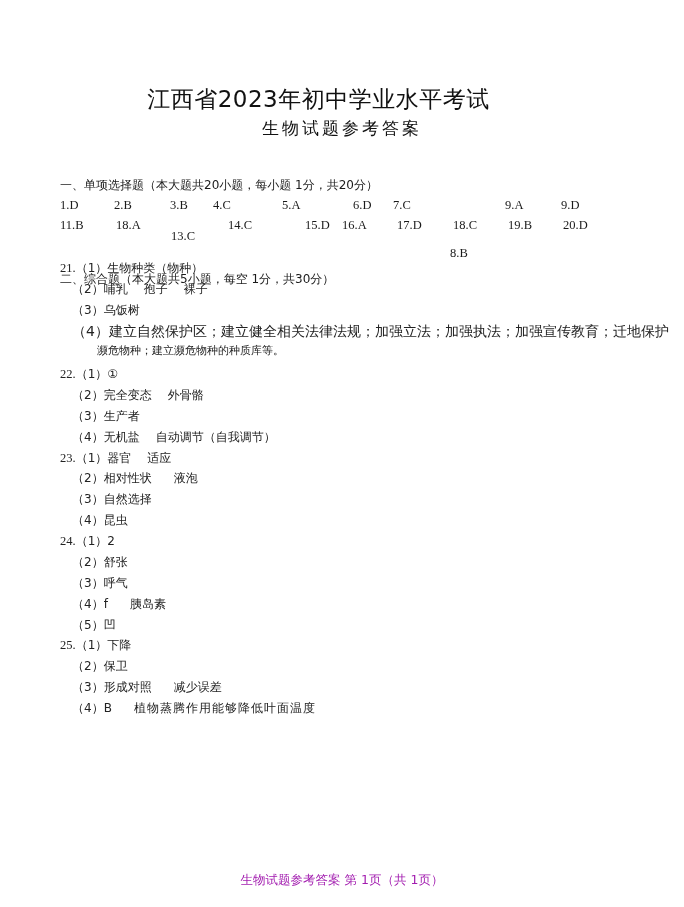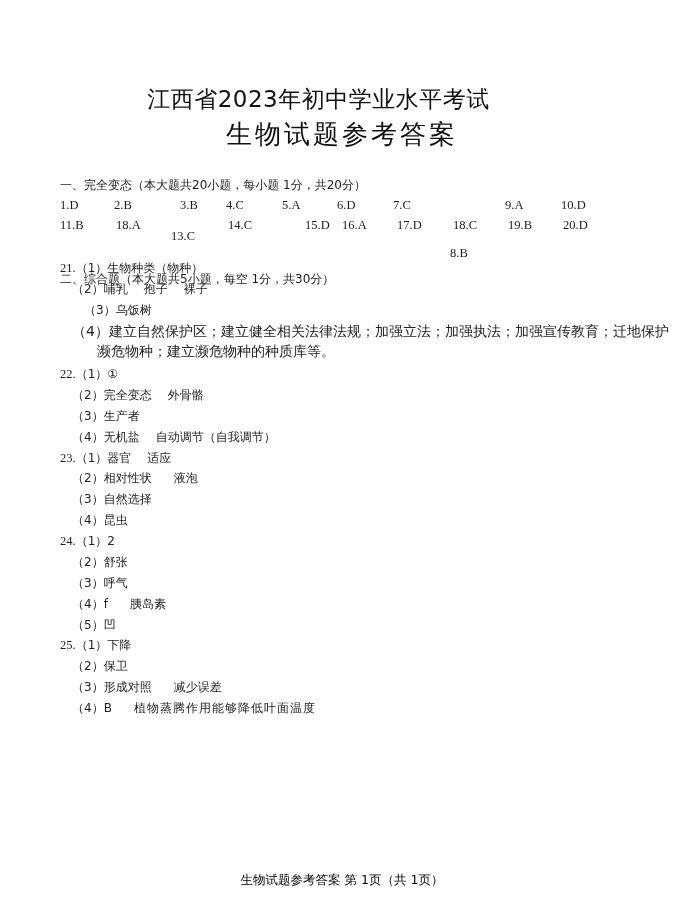--- a/index.html
+++ b/index.html
@@ -8,60 +8,60 @@
       font-family: "DejaVu Serif", "Liberation Serif", serif;
       color: #1a1a1a;
     }
     .title1 {
       position: absolute; left: 0; width: 637px; top: 84px;
       text-align: center; font-size: 23px; letter-spacing: 0.5px;
       font-family: "DejaVu Sans", sans-serif; color: #111;
     }
     .title2 {
       position: absolute; left: 0; width: 684px; top: 117px;
-      text-align: center; font-size: 26px; letter-spacing: 3px;
+      text-align: center; font-size: 17px; letter-spacing: 3px;
       font-family: "DejaVu Sans", sans-serif; color: #111;
     }
     .sec {
       position: absolute; left: 60px; font-size: 12px;
       font-family: "DejaVu Sans", sans-serif; color: #1a1a1a;
     }
     .mc-row { position: absolute; left: 60px; height: 16px; font-size: 12px; width: 600px; }
     .mc-item { position: absolute; top: 0; white-space: nowrap; font-family: "Liberation Serif", serif; font-size: 12.5px; }
     .line {
       position: absolute; font-size: 12px; white-space: nowrap;
       font-family: "DejaVu Sans", sans-serif; color: #222;
     }
     .qnum { font-family: "Liberation Serif", serif; font-size: 12.5px; }
     .gap { display: inline-block; width: 16px; }
     .gap2 { display: inline-block; width: 22px; }
     .footer {
       position: absolute; left: 0; width: 684px; top: 872px; text-align: center;
-      font-size: 12.5px; font-family: "DejaVu Sans", sans-serif; color: #000000;
+      font-size: 12.5px; font-family: "DejaVu Sans", sans-serif; color: #a21caf;
     }
   </style>
 </head>
 <body>
 
 <div class="title1">江西省2023年初中学业水平考试</div>
 <div class="title2">生物试题参考答案</div>
 
-<div class="sec" style="top:177px;">一、完全变态（本大题共20小题，每小题 1分，共20分）</div>
+<div class="sec" style="top:177px;">一、单项选择题（本大题共20小题，每小题 1分，共20分）</div>
 
 <div class="mc-row" style="top:198px;">
   <span class="mc-item" style="left:0px;">1.D</span>
   <span class="mc-item" style="left:54px;text-align:center;">2.B</span>
-  <span class="mc-item" style="left:120px;text-align:center;">3.B</span>
-  <span class="mc-item" style="left:166px;">4.C</span>
+  <span class="mc-item" style="left:110px;text-align:center;">3.B</span>
+  <span class="mc-item" style="left:153px;">4.C</span>
   <span class="mc-item" style="left:222px;">5.A</span>
-  <span class="mc-item" style="left:277px;">6.D</span>
+  <span class="mc-item" style="left:293px;">6.D</span>
   <span class="mc-item" style="left:333px;">7.C</span>
   <span class="mc-item" style="left:390px;margin-top:48px;">8.B</span>
   <span class="mc-item" style="left:445px;">9.A</span>
-  <span class="mc-item" style="left:501px;">10.D</span>
+  <span class="mc-item" style="left:501px;">9.D</span>
 </div>
 <div class="mc-row" style="top:218px;">
   <span class="mc-item" style="left:0px;">11.B</span>
   <span class="mc-item" style="left:56px;">18.A</span>
   <span class="mc-item" style="left:111px;margin-top:11px;">13.C</span>
   <span class="mc-item" style="left:168px;text-align:right;">14.C</span>
   <span class="mc-item" style="left:225px;margin-left:20px;">15.D</span>
   <span class="mc-item" style="left:282px;">16.A</span>
   <span class="mc-item" style="left:337px;">17.D</span>
   <span class="mc-item" style="left:393px;">18.C</span>
@@ -70,27 +70,27 @@
 </div>
 
 <div class="sec" style="top:239px;margin-top:32px;">二、综合题（本大题共5小题，每空 1分，共30分）</div>
 
 <div class="line" style="left:60px; top:260px;">
   <span class="qnum">21.</span><span>（1）</span><span>生物种类（物种）</span>
 </div>
 <div class="line" style="left:72px; top:281px;">
   <span>（2）</span><span>哺乳</span><span class="gap"></span><span>孢子</span><span class="gap"></span><span>裸子</span>
 </div>
-<div class="line" style="left:84px; top:302px;">
+<div class="line" style="left:72px; top:302px;">
   <span>（3）</span><span>乌饭树</span>
 </div>
 <div class="line" style="left:72px; top:323px; font-size:14px;">
   <span>（4）</span><span>建立自然保护区；建立健全相关法律法规；加强立法；加强执法；加强宣传教育；迁地保护</span>
 </div>
-<div class="line" style="left:97px; top:343px; font-size:14px;">濒危物种；建立濒危物种的种质库等。</div>
+<div class="line" style="left:97px; top:343px; font-size:11px;">濒危物种；建立濒危物种的种质库等。</div>
 
 <div class="line" style="left:60px; top:366px;">
   <span class="qnum">22.</span><span>（1）</span><span>①</span>
 </div>
 <div class="line" style="left:72px; top:387px;">
   <span>（2）</span><span>完全变态</span><span class="gap"></span><span>外骨骼</span>
 </div>
 <div class="line" style="left:72px; top:408px;">
   <span>（3）</span><span>生产者</span>
 </div>

